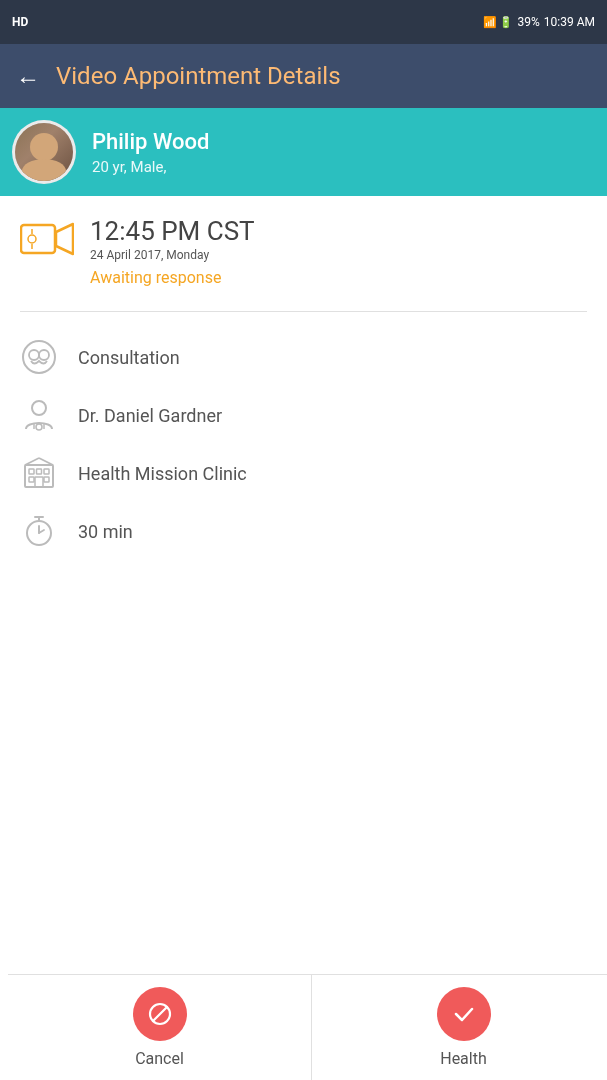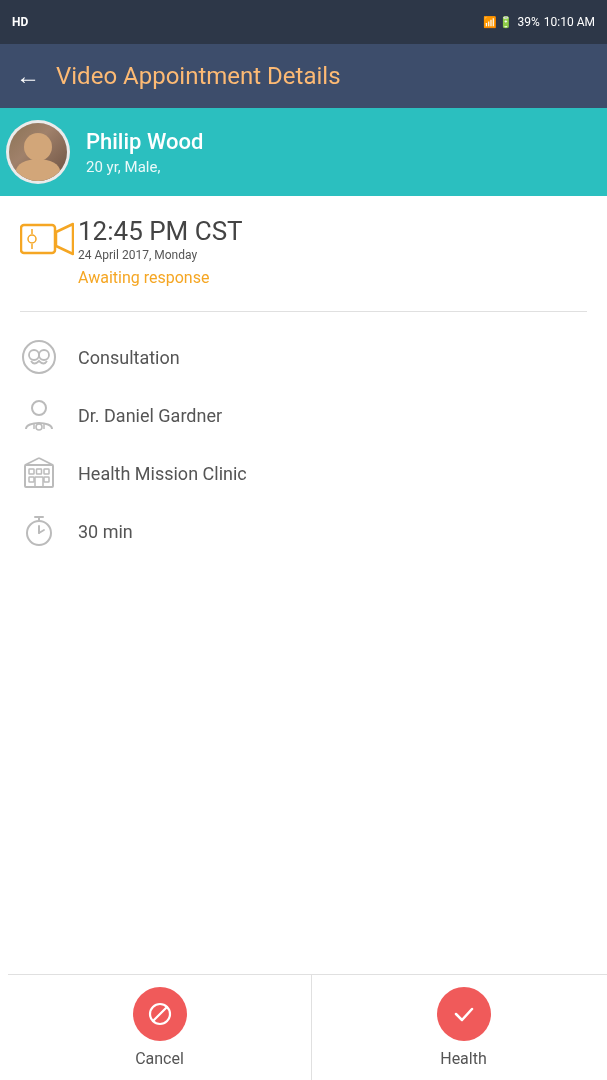--- a/index.html
+++ b/index.html
@@ -61,21 +61,21 @@
       font-weight: 400;
     }
 
     
     .patient-banner {
       width: 607px;
       height: 88px;
       background: #2bbfbf;
       display: flex;
       align-items: center;
-      padding: 0 6px;
+      padding: 0 12px;
       gap: 16px;
     }
     .avatar {
       width: 64px;
       height: 64px;
       border-radius: 50%;
       border: 3px solid rgba(255,255,255,0.6);
       overflow: hidden;
       flex-shrink: 0;
       background: #ccc;
@@ -130,21 +130,21 @@
 
     
     .main-content {
       padding: 20px 20px 0 20px;
     }
 
     
     .appointment-time-section {
       display: flex;
       align-items: flex-start;
-      gap: 4px;
+      gap: 16px;
       padding-bottom: 16px;
     }
     .video-icon-container {
       display: flex;
       align-items: center;
       justify-content: center;
       margin-top: 4px;
     }
     .video-icon-svg {
       width: 54px;
@@ -242,21 +242,21 @@
     }
   </style>
 </head>
 <body>
 
 <div class="status-bar">
   <div class="status-bar-left">HD</div>
   <div class="status-bar-right">
     <span class="signal-icon">📶 🔋</span>
     <span>39%</span>
-    <span>10:10 AM</span>
+    <span>10:39 AM</span>
   </div>
 </div>
 
 <div class="header">
   <div class="back-arrow">←</div>
   <div class="header-title">Video Appointment Details</div>
 </div>
 
 <div class="patient-banner">
   <div class="avatar">

